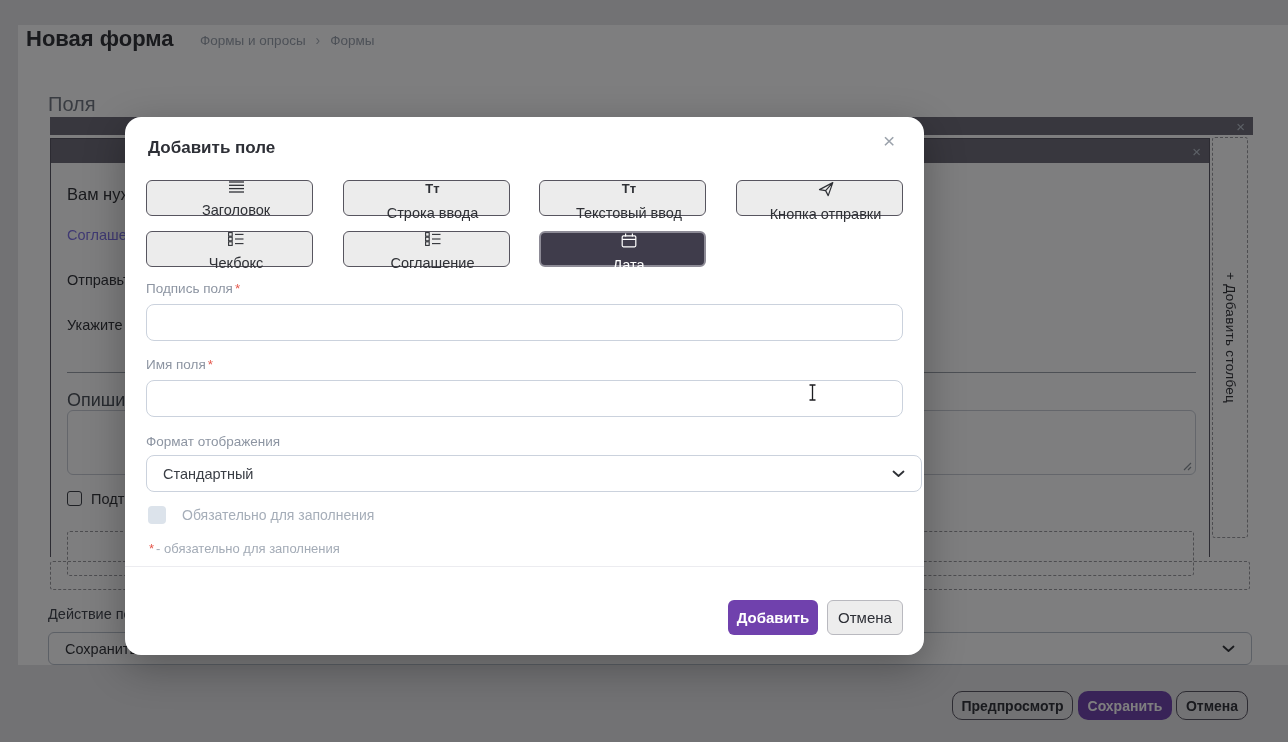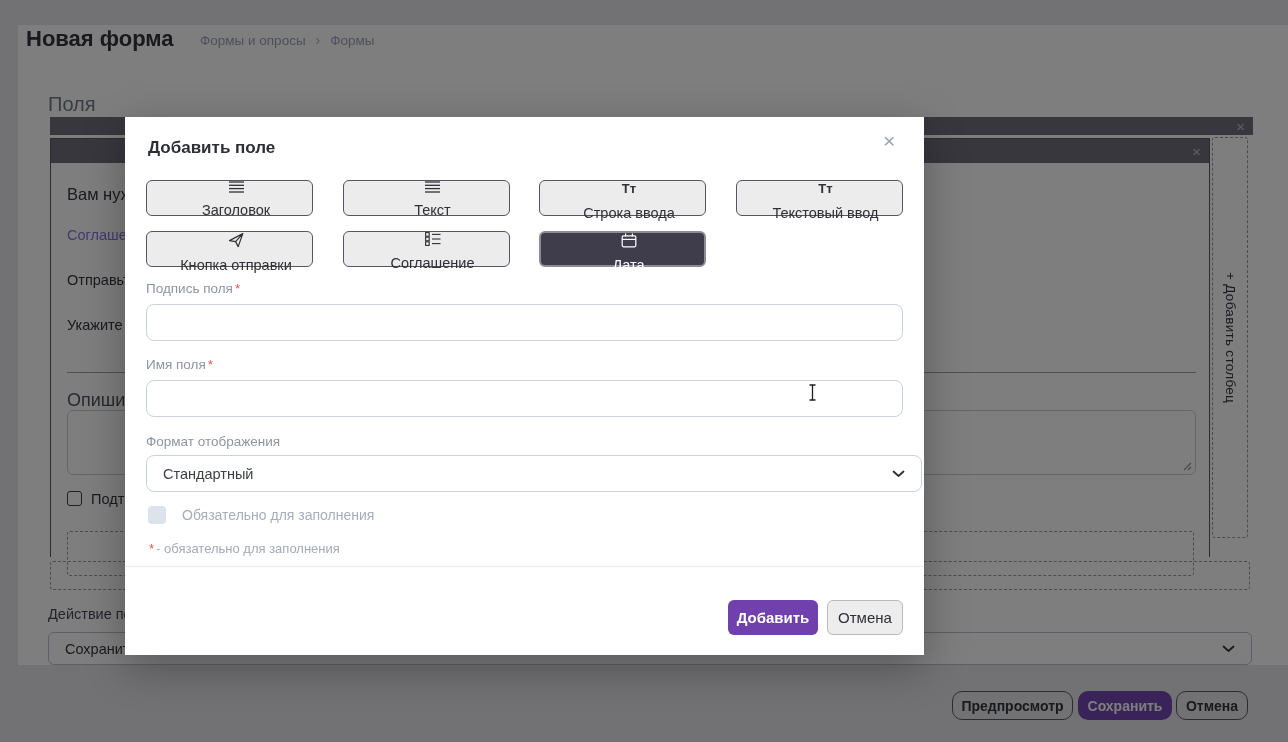--- a/index.html
+++ b/index.html
@@ -63,21 +63,21 @@
   .pf-outline { border:1.5px solid #55525e; color:#2d2f36; background:transparent; }
   .pf-primary { background:#7041ad; color:#fff; }
   .pf-preview { left:952px; width:121px; }
   .pf-save    { left:1078px; width:94px; }
   .pf-cancel  { left:1176px; width:72px; }
 
   
   .overlay { position:absolute; inset:0; background:rgba(8,8,10,0.52); z-index:10; }
 
   .modal { position:absolute; left:125px; top:117px; width:799px; height:538px; background:#fff;
-           border-radius:0; box-shadow:0 12px 40px rgba(0,0,0,0.3); z-index:20; }
+           border-radius:16px; box-shadow:0 12px 40px rgba(0,0,0,0.3); z-index:20; }
   .m-title { position:absolute; left:23px; top:21px; font-size:17px; font-weight:600; color:#2d2f36; }
   .m-close { position:absolute; left:758px; top:12px; font-size:21px; color:#9ba2ab; cursor:pointer; }
 
   .type-grid { position:absolute; left:21px; top:63px; width:757px;
                display:grid; grid-template-columns:repeat(4,167px); gap:15px 29.5px; }
   .ftbtn { height:36px; background:#ececec; border:1px solid #57555f; border-radius:6px;
            display:flex; align-items:center; gap:9px; padding-left:13px;
            font-size:14.5px; font-weight:500; color:#2f3136; cursor:pointer;flex-direction:column; }
   .ftbtn .tt { font-size:13px; font-weight:700; letter-spacing:0; }
   .ftbtn.selected { background:#3f3c4b; color:#fff; border:2px solid #8d8b96; padding-left:12px; }
@@ -196,33 +196,20 @@
                 <line x1="0" y1="1" x2="15" y2="1"></line>
                 <line x1="0" y1="4.3" x2="15" y2="4.3"></line>
                 <line x1="0" y1="7.6" x2="15" y2="7.6"></line>
                 <line x1="0" y1="11" x2="15" y2="11"></line>
               </g>
             </svg>
         </span>
         <span>Заголовок</span>
       </div>
       <div class="ftbtn">
-        <span>
-          <svg width="15" height="12" viewBox="0 0 15 12">
-              <g stroke="#2f3136" stroke-width="1.3">
-                <line x1="0" y1="1" x2="15" y2="1"></line>
-                <line x1="0" y1="4.3" x2="15" y2="4.3"></line>
-                <line x1="0" y1="7.6" x2="15" y2="7.6"></line>
-                <line x1="0" y1="11" x2="15" y2="11"></line>
-              </g>
-            </svg>
-        </span>
-        <span>Текст</span>
-      </div>
-      <div class="ftbtn">
         <span class="tt">Tт</span>
         <span>Строка ввода</span>
       </div>
       <div class="ftbtn">
         <span class="tt">Tт</span>
         <span>Текстовый ввод</span>
       </div>
       <div class="ftbtn">
         <span>
           <svg width="16" height="16" viewBox="0 0 16 16">
@@ -237,20 +224,35 @@
               <g stroke="#2f3136" stroke-width="1.1" fill="none">
                 <rect x="0.6" y="0.6" width="3.6" height="3.6"></rect>
                 <line x1="7" y1="2.4" x2="15.5" y2="2.4"></line>
                 <rect x="0.6" y="5.2" width="3.6" height="3.6"></rect>
                 <line x1="7" y1="7" x2="15.5" y2="7"></line>
                 <rect x="0.6" y="9.8" width="3.6" height="3.6"></rect>
                 <line x1="7" y1="11.6" x2="15.5" y2="11.6"></line>
               </g>
             </svg>
         </span>
+        <span>Чекбокс</span>
+      </div>
+      <div class="ftbtn">
+        <span>
+          <svg width="16" height="14" viewBox="0 0 16 14">
+              <g stroke="#2f3136" stroke-width="1.1" fill="none">
+                <rect x="0.6" y="0.6" width="3.6" height="3.6"></rect>
+                <line x1="7" y1="2.4" x2="15.5" y2="2.4"></line>
+                <rect x="0.6" y="5.2" width="3.6" height="3.6"></rect>
+                <line x1="7" y1="7" x2="15.5" y2="7"></line>
+                <rect x="0.6" y="9.8" width="3.6" height="3.6"></rect>
+                <line x1="7" y1="11.6" x2="15.5" y2="11.6"></line>
+              </g>
+            </svg>
+        </span>
         <span>Соглашение</span>
       </div>
       <div class="ftbtn selected">
         <span>
           <svg width="16" height="15" viewBox="0 0 16 15">
               <g stroke="#ffffff" stroke-width="1.2" fill="none">
                 <rect x="1.2" y="2.8" width="13.6" height="11" rx="1.2"></rect>
                 <line x1="4.6" y1="0.6" x2="4.6" y2="3.6"></line>
                 <line x1="11.4" y1="0.6" x2="11.4" y2="3.6"></line>
                 <line x1="1.2" y1="6.4" x2="14.8" y2="6.4"></line>

